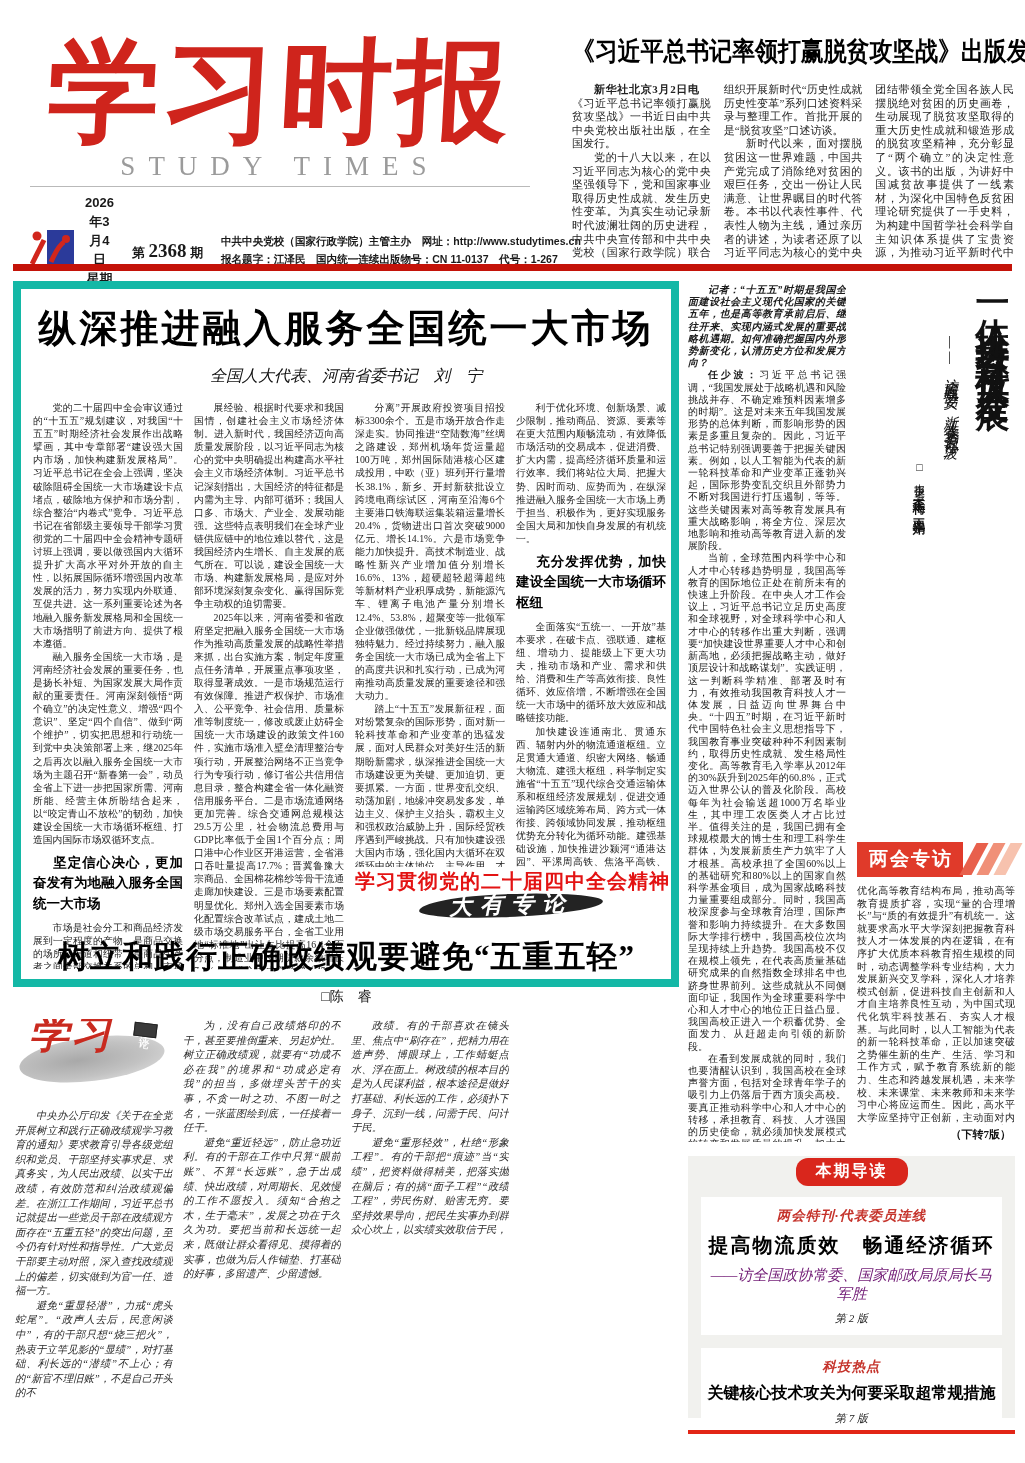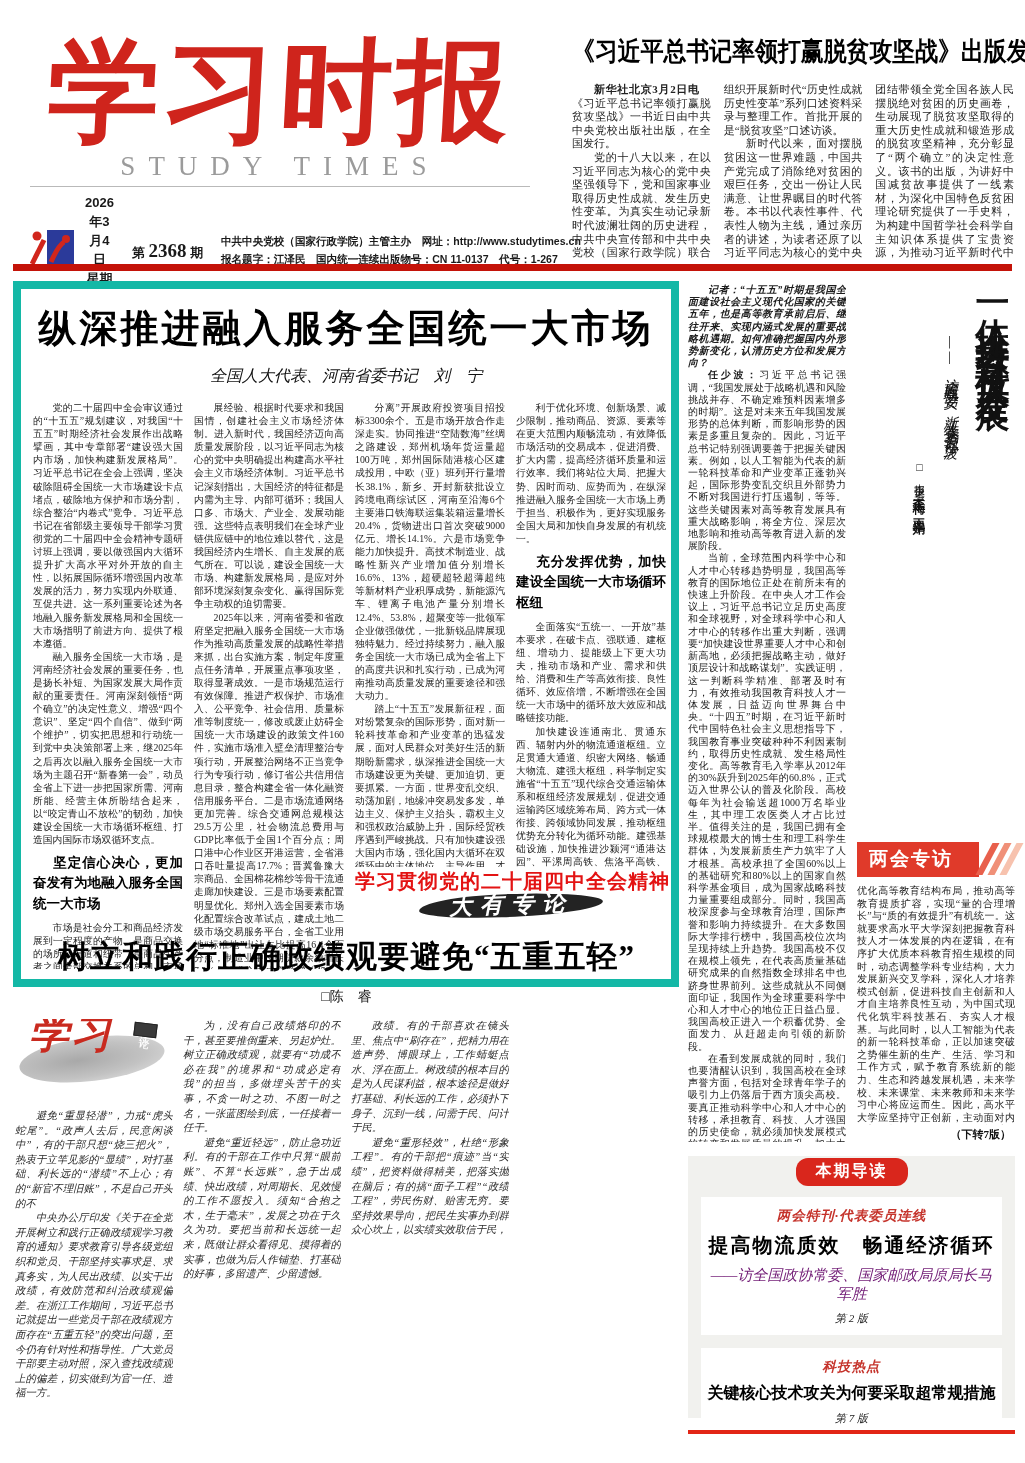--- a/index.html
+++ b/index.html
@@ -47,21 +47,21 @@
   .iv-colA { width:158px; flex:none; font-size:10px; line-height:12.2px; text-align:justify; color:#1c1c1c; overflow:hidden; }
   .iv-colA p { text-indent:2em; }
   .iv-q { font-style:italic; font-weight:600; }
   .iv-colB { width:158px; flex:none; display:flex; flex-direction:column; }
   .vhead { writing-mode:vertical-rl; height:548px; width:158px; flex:none; }
   .vh-main { font-size:34px; font-weight:700; letter-spacing:8px; color:#111; margin-left:10px; }
   .vh-sub { font-style:italic; font-size:14px; letter-spacing:3px; padding-top:52px; color:#111; margin-left:14px; }
   .vh-rep { font-size:10.5px; padding-top:178px; color:#111; letter-spacing:2px; }
   .vh-rep b { font-family:"Liberation Sans", sans-serif; font-size:12.5px; }
   .badge2h { display:flex; align-items:center; margin-top:10px; height:34px; flex:none; }
-  .badge-box { background:#e03a2a; color:#fff; font-family:"Liberation Sans", sans-serif; font-weight:900; font-size:19px; padding:4px 26px 5px 12px; letter-spacing:2px; white-space:nowrap; }
+  .badge-box { background:#e03a2a; color:#fff; font-family:"Liberation Sans", sans-serif; font-weight:900; font-size:19px; padding:4px 10px 5px 12px; letter-spacing:2px; white-space:nowrap; }
   .stripe { width:12px; height:32px; transform:skewX(-28deg); margin-left:5px; }
   .s1{ background:#e8604c; } .s2{ background:#f09078; } .s3{ background:#f7c2ae; }
   .iv-cont { margin-top:9px; font-size:10px; line-height:12.6px; text-align:justify; color:#1c1c1c; flex:1; overflow:hidden; }
   .iv-note { flex:none; text-align:right; font-weight:bold; font-size:11px; padding:2px 4px 0 0; color:#111; }
 
   
   .ba { position:absolute; left:15px; top:936px; width:663px; }
   .ba-title { text-align:center; font-size:31px; font-weight:900; letter-spacing:1px; color:#000; white-space:nowrap; }
   .ba-byline { text-align:center; font-size:14px; margin-top:10px; color:#111; }
   .ba-cols { display:flex; gap:10px; margin-top:13px; height:388px; overflow:hidden; font-style:italic; font-size:10.4px; line-height:14.6px; text-align:justify; color:#2a2a2a; }
@@ -196,22 +196,22 @@
   <div class="ba">
     <div class="ba-title">树立和践行正确政绩观要避免“五重五轻”</div>
     <div class="ba-byline">□陈　睿</div>
     <div class="ba-cols">
       <div class="bacol">
         <div class="stamp-xp">
           <div class="xp-swoosh"></div>
           <div class="xp-main">学习</div>
           <div class="xp-sub">评论</div>
         </div>
+        <p>中央办公厅印发《关于在全党开展树立和践行正确政绩观学习教育的通知》要求教育引导各级党组织和党员、干部坚持实事求是、求真务实，为人民出政绩、以实干出政绩，有效防范和纠治政绩观偏差。在浙江工作期间，习近平总书记就提出一些党员干部在政绩观方面存在“五重五轻”的突出问题，至今仍有针对性和指导性。广大党员干部要主动对照，深入查找政绩观上的偏差，切实做到为官一任、造福一方。</p>
         <p>避免“重显轻潜”，力戒“虎头蛇尾”。“政声人去后，民意闲谈中”，有的干部只想“烧三把火”，热衷于立竿见影的“显绩”，对打基础、利长远的“潜绩”不上心；有的“新官不理旧账”，不是自己开头的不</p>
-        <p>中央办公厅印发《关于在全党开展树立和践行正确政绩观学习教育的通知》要求教育引导各级党组织和党员、干部坚持实事求是、求真务实，为人民出政绩、以实干出政绩，有效防范和纠治政绩观偏差。在浙江工作期间，习近平总书记就提出一些党员干部在政绩观方面存在“五重五轻”的突出问题，至今仍有针对性和指导性。广大党员干部要主动对照，深入查找政绩观上的偏差，切实做到为官一任、造福一方。</p>
       </div>
       <div class="bacol">
         <p>为，没有自己政绩烙印的不干，甚至要推倒重来、另起炉灶。树立正确政绩观，就要有“功成不必在我”的境界和“功成必定有我”的担当，多做埋头苦干的实事，不贪一时之功、不图一时之名，一张蓝图绘到底，一任接着一任干。</p>
         <p>避免“重近轻远”，防止急功近利。有的干部在工作中只算“眼前账”、不算“长远账”，急于出成绩、快出政绩，对周期长、见效慢的工作不愿投入。须知“合抱之木，生于毫末”，发展之功在于久久为功。要把当前和长远统一起来，既做让群众看得见、摸得着的实事，也做为后人作铺垫、打基础的好事，多留遗产、少留遗憾。</p>
       </div>
       <div class="bacol">
         <p>政绩。有的干部喜欢在镜头里、焦点中“刷存在”，把精力用在造声势、博眼球上，工作蜻蜓点水、浮在面上。树政绩的根本目的是为人民谋利益，根本途径是做好打基础、利长远的工作，必须扑下身子、沉到一线，问需于民、问计于民。</p>
         <p>避免“重形轻效”，杜绝“形象工程”。有的干部把“痕迹”当“实绩”，把资料做得精美，把落实抛在脑后；有的搞“面子工程”“政绩工程”，劳民伤财、贻害无穷。要坚持效果导向，把民生实事办到群众心坎上，以实绩实效取信于民，</p>
       </div>
     </div>

